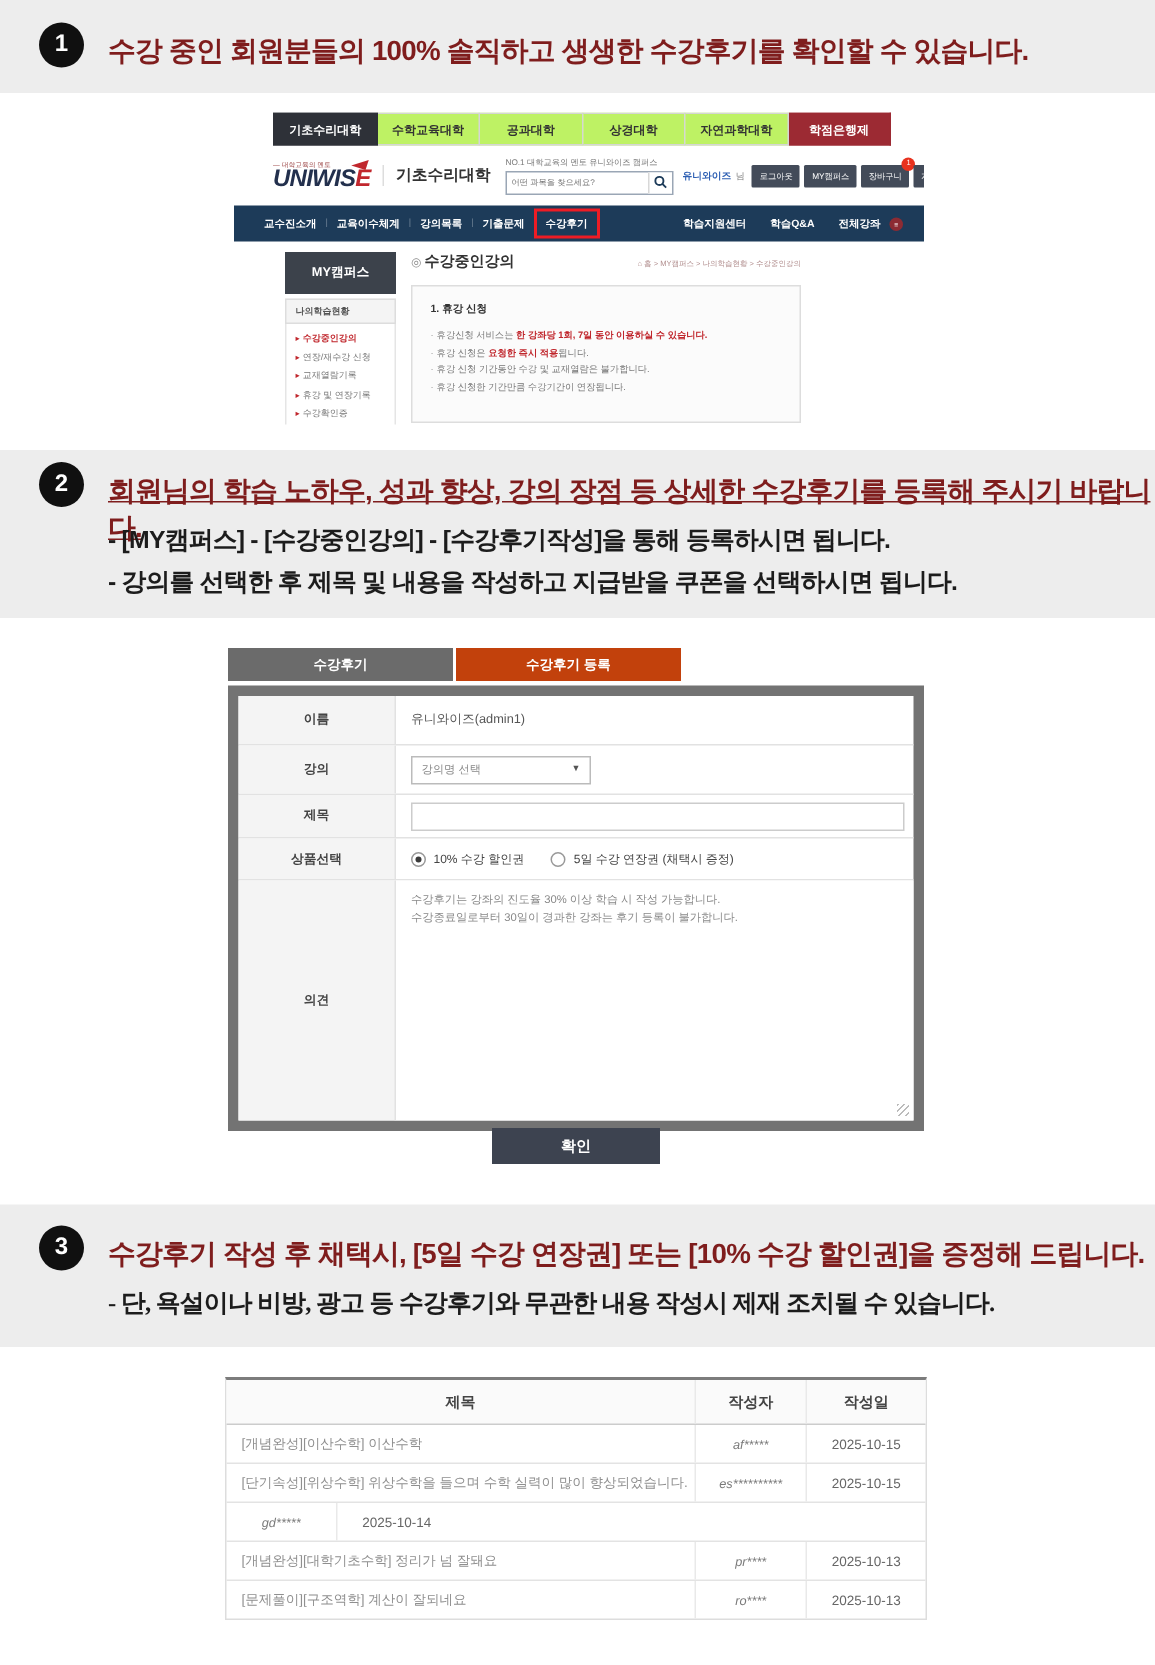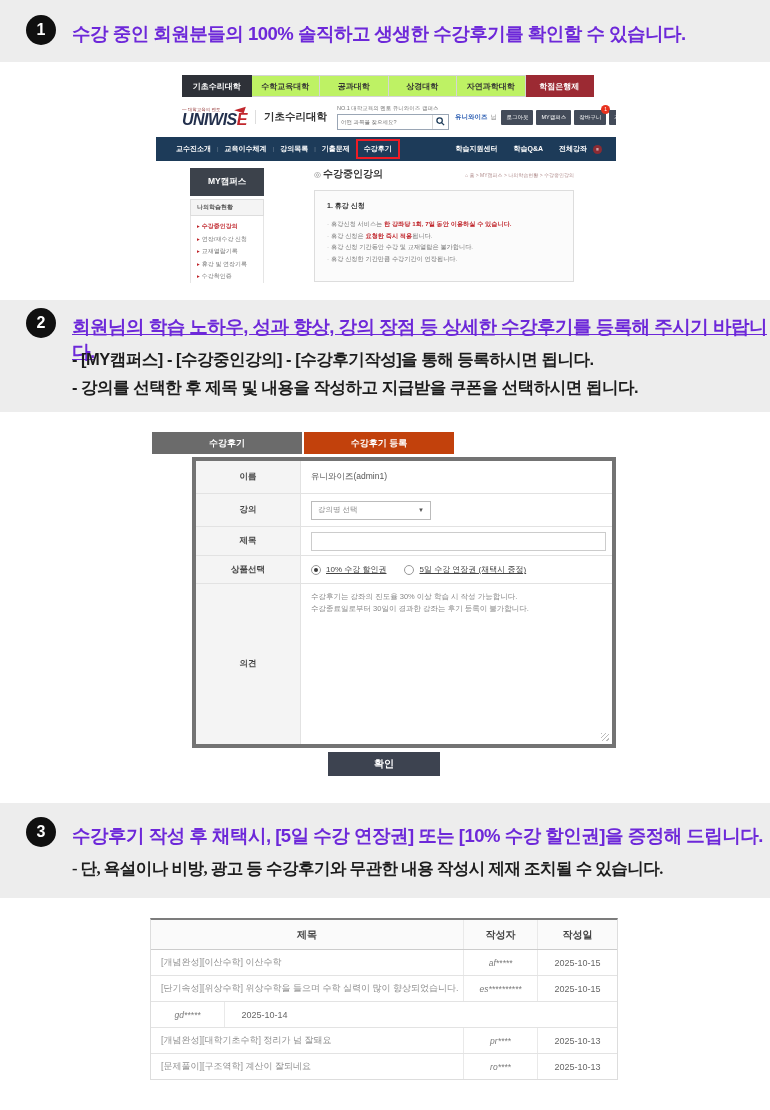--- a/index.html
+++ b/index.html
@@ -8,21 +8,21 @@
   #screen { position:relative; width:770px; height:1110px; background:#fff; overflow:hidden; }
 
   
   .band { position:absolute; left:0; width:770px; background:#ededed; }
   #band1 { top:0; height:62px; }
   #band2 { top:300px; height:112px; }
   #band3 { top:803px; height:95px; }
   .num-circle { position:absolute; width:30px; height:30px; border-radius:50%;
     background:#101010; color:#fff; font-size:16px; font-weight:700;
     display:flex; align-items:center; justify-content:center; }
-  .sec-title { position:absolute; font-size:18.5px; font-weight:800; color:#6d28d9; letter-spacing:-0.5px; }
+  .sec-title { position:absolute; font-size:18.5px; font-weight:800; color:#7f1d1d; letter-spacing:-0.5px; }
   .sec-line  { position:absolute; font-size:16.5px; font-weight:700; color:#1c1c1c; letter-spacing:-0.5px; }
 
   
   #shot1 { position:absolute; left:156px; top:75px; width:460px; height:208px; overflow:hidden; background:#fff; }
   .s1-tabs { position:absolute; left:26px; right:22px; top:0; height:22px; display:flex; }
   .s1-tab { flex:1; display:flex; align-items:center; justify-content:center;
     font-size:8px; font-weight:700; color:#333; background:#bef264; border:1px solid #d5d5d5; border-left:none; }
   .s1-tab:first-child { border-left:1px solid #d5d5d5; }
   .s1-tab.active { background:#2e3138; color:#fff; border-color:#2e3138; }
   .s1-tab.red { background:#9c2a33; color:#fff; border-color:#9c2a33; }
@@ -62,51 +62,51 @@
   .s1-side { position:absolute; left:34px; top:93px; width:74px; }
   .side-head { height:28px; background:#3c424b; color:#fff; font-size:8.5px; font-weight:700;
     display:flex; align-items:center; justify-content:center; }
   .side-sub { height:17px; margin-top:3px; background:#f4f4f4; border:1px solid #ddd;
     font-size:6px; font-weight:700; color:#555; display:flex; align-items:center; padding-left:6px; }
   .side-list { border:1px solid #e5e5e5; border-top:none; padding:4px 0 4px 6px; }
   .side-item { font-size:6px; color:#777; line-height:12.5px; white-space:nowrap; }
   .side-item .arr { color:#c0262c; margin-right:2px; font-size:5.5px; }
   .side-item.active { color:#c0262c; font-weight:700; }
 
-  .s1-content { position:absolute; left:118px; top:92px; width:260px;margin-left:40px; }
+  .s1-content { position:absolute; left:118px; top:92px; width:260px; }
   .content-head { display:flex; align-items:baseline; }
   .content-title { font-size:10px; font-weight:700; color:#333; }
   .content-title .cicon { color:#8a8a8a; font-size:8px; margin-right:2px; }
   .crumb { margin-left:auto; font-size:5px; color:#b08c8c; white-space:nowrap; }
   .notice-box { margin-top:9px; border:1px solid #ddd; background:#fbfbfb; padding:10px 12px; height:92px; }
   .notice-title { font-size:7px; font-weight:700; color:#333; margin-bottom:7px; }
   .notice-item { font-size:6.2px; color:#777; line-height:11.5px; }
   .notice-item .dot { color:#999; margin-right:2px; }
   .notice-item .red { color:#c0262c; font-weight:700; }
 
   
   #form-shot { position:absolute; left:152px; top:432px; width:464px; }
   .f-tabs { display:flex; gap:2px; height:22px; }
   .f-tab { width:150px; display:flex; align-items:center; justify-content:center;
     font-size:9px; font-weight:700; color:#fff; background:#6b6b6b; }
   .f-tab.active { background:#c2410c; }
-  .f-table { margin-top:3px; border:4px solid #737373;margin-left:40px; }
+  .f-table { margin-top:3px; border:7px solid #737373; }
   .f-row { display:flex; border-bottom:1px solid #e2e2e2; }
   .f-row:last-child { border-bottom:none; }
   .f-label { width:105px; background:#f4f4f4; display:flex; align-items:center; justify-content:center;
     font-size:8.5px; font-weight:700; color:#444; border-right:1px solid #e2e2e2; flex-shrink:0; }
   .f-value { flex:1; display:flex; align-items:center; padding:0 10px; font-size:8.5px; color:#555; position:relative; }
   .row-name { height:33px; } .row-course { height:33px; } .row-title { height:29px; }
   .row-product { height:28px; } .row-opinion { height:160px; }
   .f-select { width:120px; height:19px; border:1px solid #bbb; display:flex; align-items:center;
     padding:0 6px; font-size:7.5px; color:#888; background:#fff; }
   .f-select .caret { margin-left:auto; font-size:6px; color:#555; }
   .f-input { width:100%; height:19px; border:1px solid #ccc; outline:none; padding:0 4px; font-size:8px; color:#333;
     font-family:"Liberation Sans","DejaVu Sans",sans-serif; }
-  .radio-group { display:flex; align-items:center; gap:5px; font-size:8px; color:#444;text-decoration:underline; }
+  .radio-group { display:flex; align-items:center; gap:5px; font-size:8px; color:#444; }
   .radio { width:10px; height:10px; border-radius:50%; border:1px solid #999; background:#fff; position:relative; flex-shrink:0; }
   .radio.checked::after { content:""; position:absolute; left:2px; top:2px; width:4px; height:4px; border-radius:50%; background:#3a3a3a; }
   .radio-gap { width:8px; }
   .row-opinion .f-value { align-items:flex-start; padding:0; }
   .f-textarea { width:100%; height:100%; border:none; outline:none; resize:none; padding:7px 10px;
     font-size:7.5px; line-height:12px; color:#888; font-family:"Liberation Sans","DejaVu Sans",sans-serif; background:#fff; }
   .grip { position:absolute; right:3px; bottom:3px; width:8px; height:8px;
     background:repeating-linear-gradient(135deg,#bbb 0,#bbb 1px,transparent 1px,transparent 3px); }
   .confirm-btn { position:absolute; left:50%; transform:translateX(-50%); top:320px;
     width:112px; height:24px; background:#3d4350; color:#fff; font-size:10px; font-weight:700;

